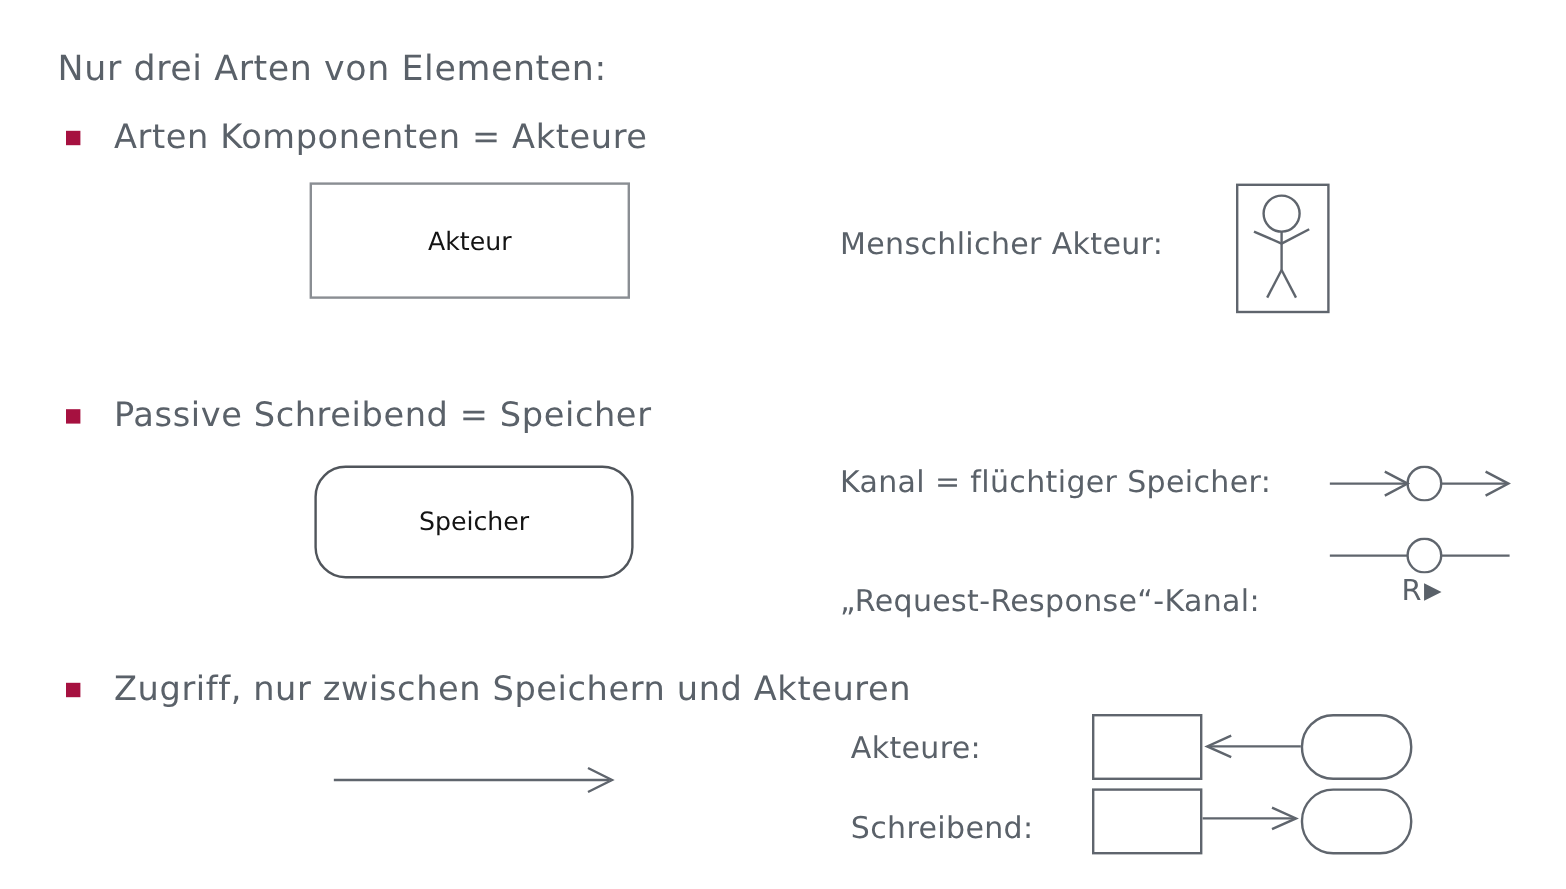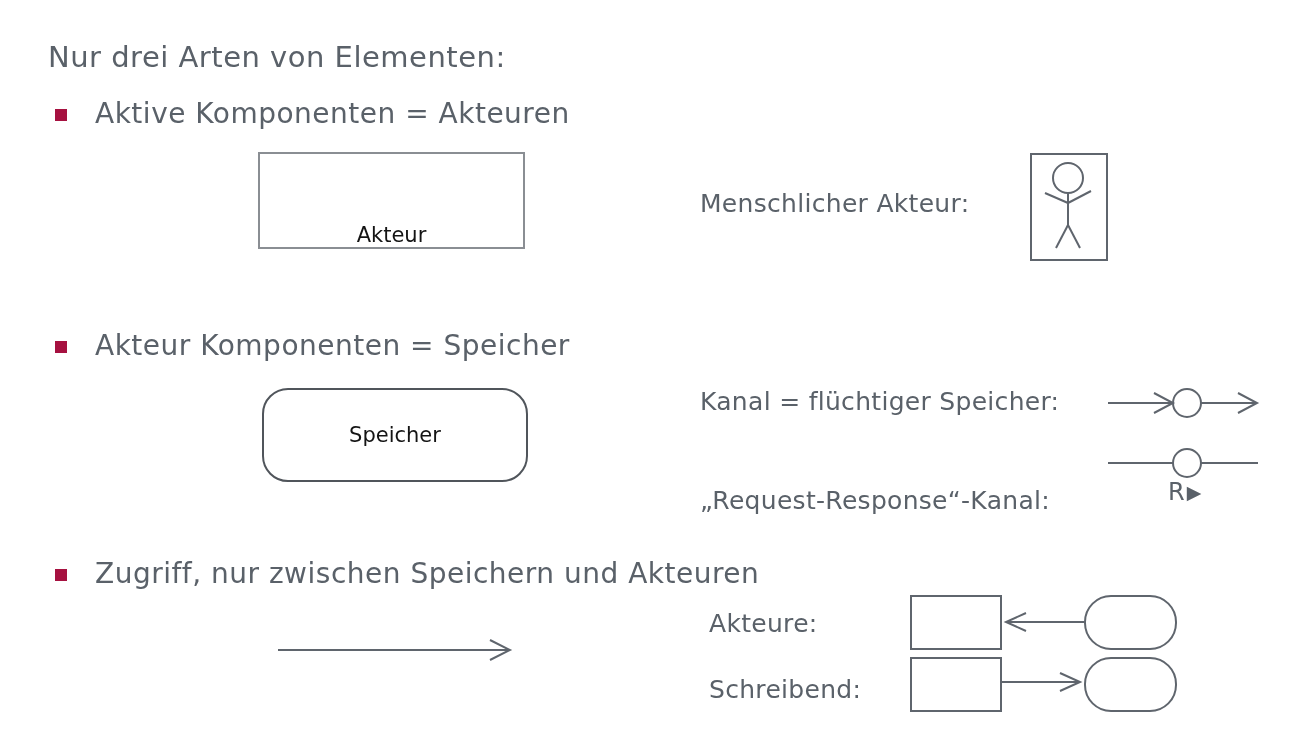--- a/index.html
+++ b/index.html
@@ -17,21 +17,21 @@
   }
   .slide{position:absolute;inset:0;width:1305px;height:624px;background:#fff;}
   .abs{position:absolute;}
   .title{left:48px;top:40px;font-size:29px;letter-spacing:.5px;color:var(--c-text);}
   .bullet-square{width:12px;height:12px;background:var(--c-bullet);}
   .bullet-text{font-size:28px;letter-spacing:.5px;color:var(--c-text);}
   .rt-label{font-size:25px;letter-spacing:.3px;color:var(--c-text);white-space:nowrap;}
   .shape-label{font-size:21px;color:var(--c-label);}
   .akteur-rect{
     left:258px;top:152px;width:267px;height:97px;
-    border:2px solid #8a8e93;display:flex;align-items:flex-end;justify-content:center;
+    border:2px solid #8a8e93;display:flex;align-items:center;justify-content:center;
     background:#fff;
   }
   .person-box{
     left:1030px;top:153px;width:78px;height:108px;
     border:2px solid var(--c-stroke);background:#fff;
     display:flex;align-items:center;justify-content:center;
   }
   .speicher-rect{
     left:262px;top:388px;width:266px;height:94px;border-radius:26px;
     border:2px solid #50555b;display:flex;align-items:center;justify-content:center;
@@ -49,40 +49,40 @@
   svg line, svg polyline, svg circle, svg path{stroke:var(--c-stroke);stroke-width:2;fill:none;}
 </style>
 </head>
 <body>
 
 <div class="slide">
 
   <div class="abs title">Nur drei Arten von Elementen:</div>
 
   <div class="abs bullet-square" style="left:55px;top:109px;"></div>
-  <div class="abs bullet-text" style="left:95px;top:97px;">Aktive Komponenten = Akteuren</div>
+  <div class="abs bullet-text" style="left:95px;top:97px;">Arten Komponenten = Akteure</div>
 
   <div class="abs akteur-rect">
     <span class="shape-label">Akteur</span>
   </div>
 
   <div class="abs rt-label" style="left:700px;top:173px;margin-top:16px;">Menschlicher Akteur:</div>
   <div class="abs person-box">
     <svg width="74" height="104" viewBox="0 0 74 104">
       <circle cx="36" cy="23" r="15"></circle>
       <line x1="36" y1="38" x2="36" y2="70"></line>
       <line x1="13" y1="38" x2="36" y2="48"></line>
       <line x1="59" y1="36" x2="36" y2="48"></line>
       <line x1="36" y1="70" x2="24" y2="93"></line>
       <line x1="36" y1="70" x2="48" y2="93"></line>
     </svg>
   </div>
 
   <div class="abs bullet-square" style="left:55px;top:341px;"></div>
-  <div class="abs bullet-text" style="left:95px;top:329px;">Akteur Komponenten = Speicher</div>
+  <div class="abs bullet-text" style="left:95px;top:329px;">Passive Schreibend = Speicher</div>
 
   <div class="abs rt-label" style="left:700px;top:387px;">Kanal = flüchtiger Speicher:</div>
 
   <div class="abs speicher-rect">
     <span class="shape-label">Speicher</span>
   </div>
   <svg class="abs" style="left:1108px;top:388px;" width="152" height="30" viewBox="0 0 152 30">
     <line x1="0" y1="15" x2="63" y2="15"></line>
     <polyline points="46,5 65,15 46,25"></polyline>
     <circle cx="79" cy="15" r="14"></circle>

